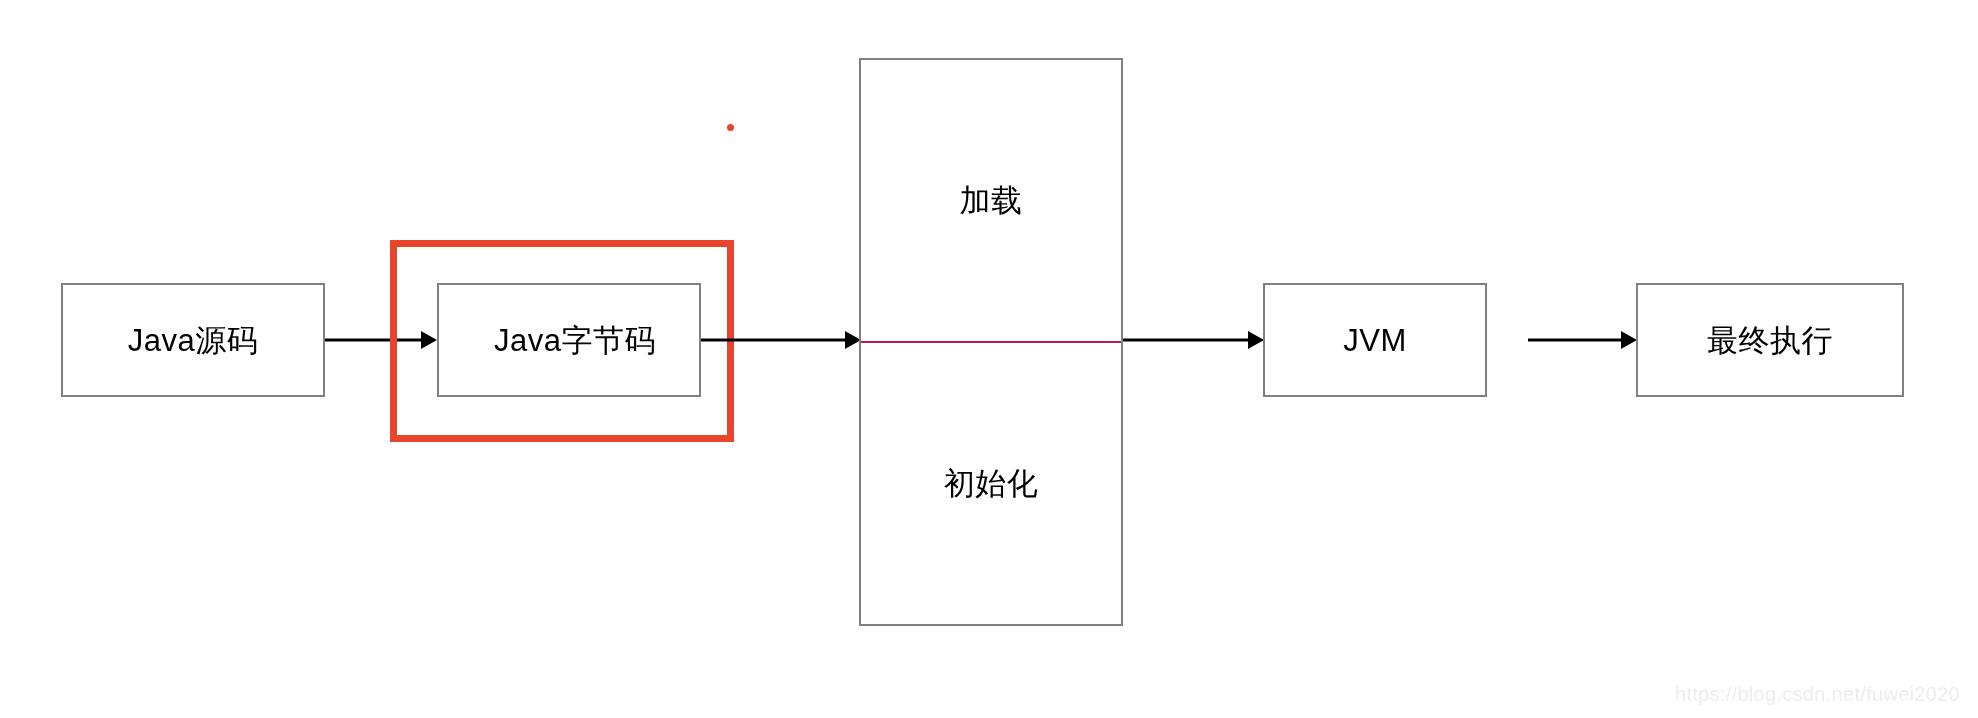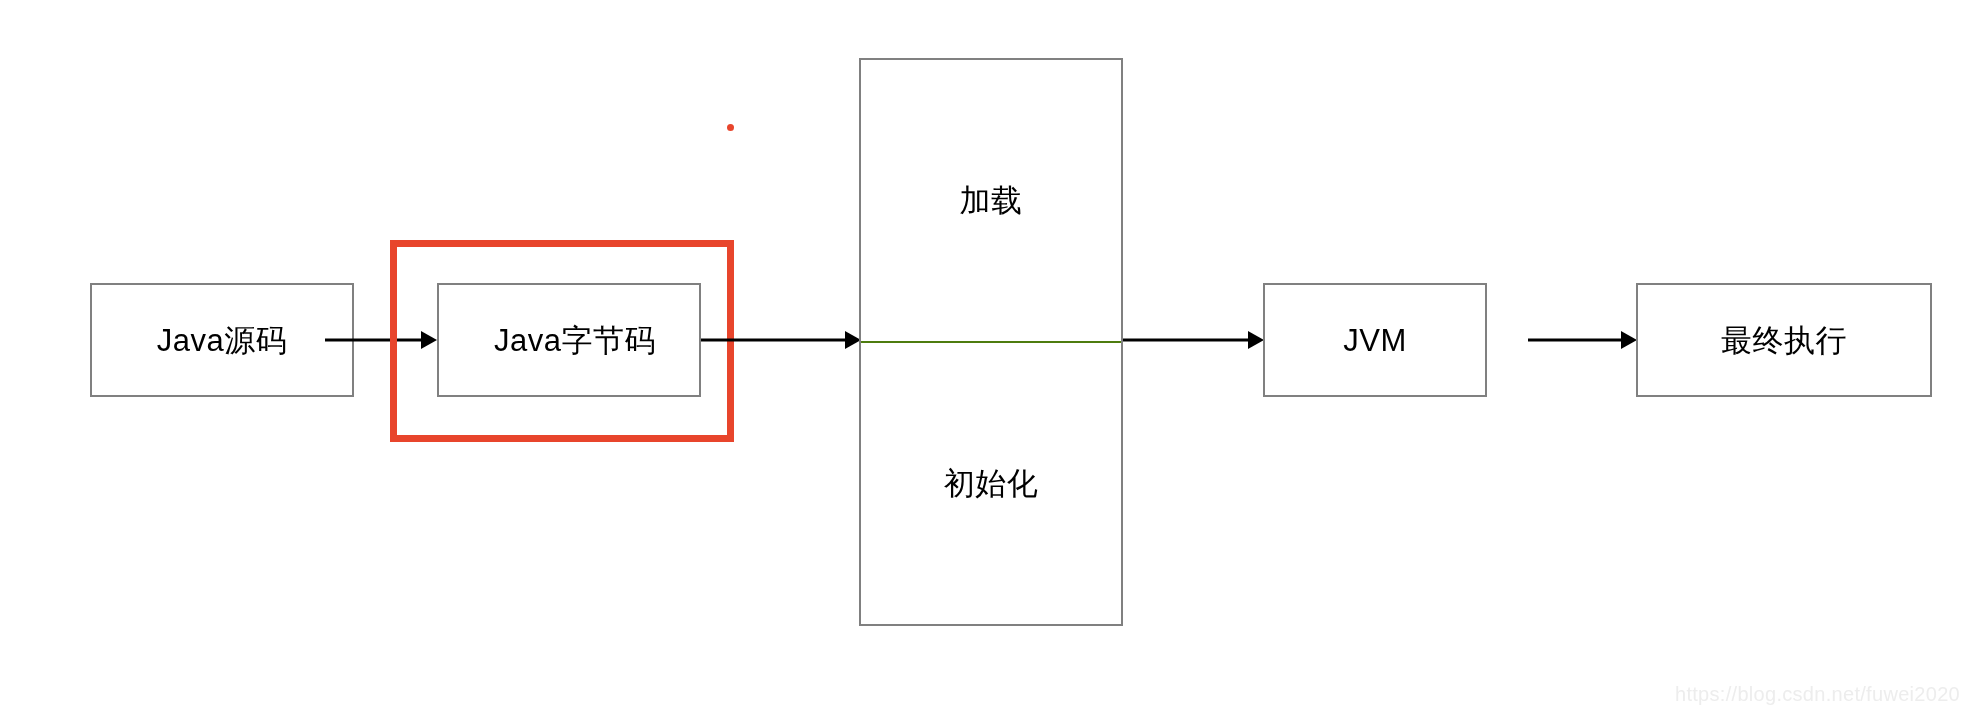--- a/index.html
+++ b/index.html
@@ -33,21 +33,20 @@
     white-space: nowrap;
     letter-spacing: 0.5px;
   }
 
   
   .box-source {
     left: 61px;
     top: 283px;
     width: 264px;
     height: 114px;
-    margin-left: 29px;
   }
 
   
   .highlight-frame {
     position: absolute;
     box-sizing: border-box;
     left: 390px;
     top: 240px;
     width: 344px;
     height: 202px;
@@ -81,37 +80,37 @@
     box-sizing: border-box;
     flex: 1 1 0;
     display: flex;
     align-items: center;
     justify-content: center;
     color: #000000;
     font-size: 31px;
     line-height: 1;
     white-space: nowrap;
     letter-spacing: 0.5px;
-    border-bottom: 2px solid #4d7c0f;
+    border-bottom: 2px solid #be185d;
   }
   .stack-cell:last-child {
     border-bottom: none;
   }
 
   
   .box-jvm {
     left: 1263px;
     top: 283px;
     width: 224px;
     height: 114px;
   }
   .box-exec {
     left: 1636px;
     top: 283px;
-    width: 296px;
+    width: 268px;
     height: 114px;
   }
 
   
   .arrow {
     position: absolute;
     height: 22px;
     top: 329px;
     display: block;
   }

